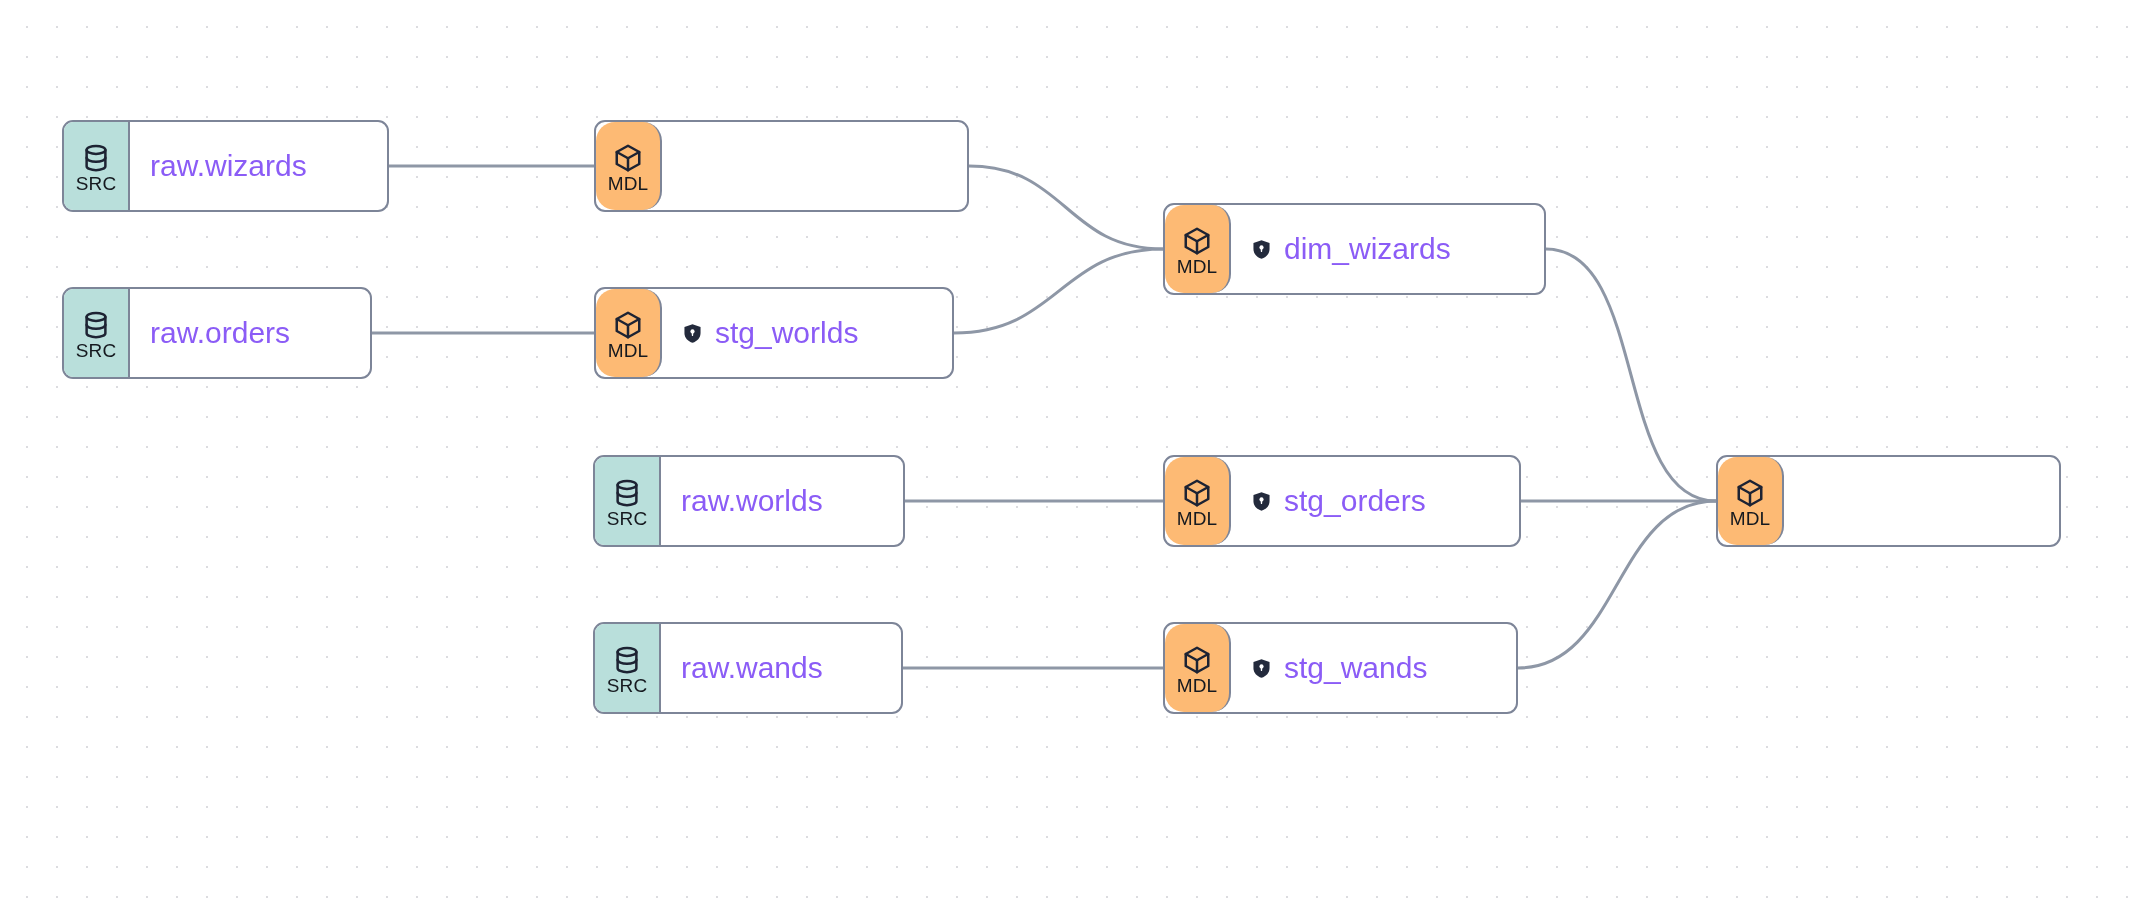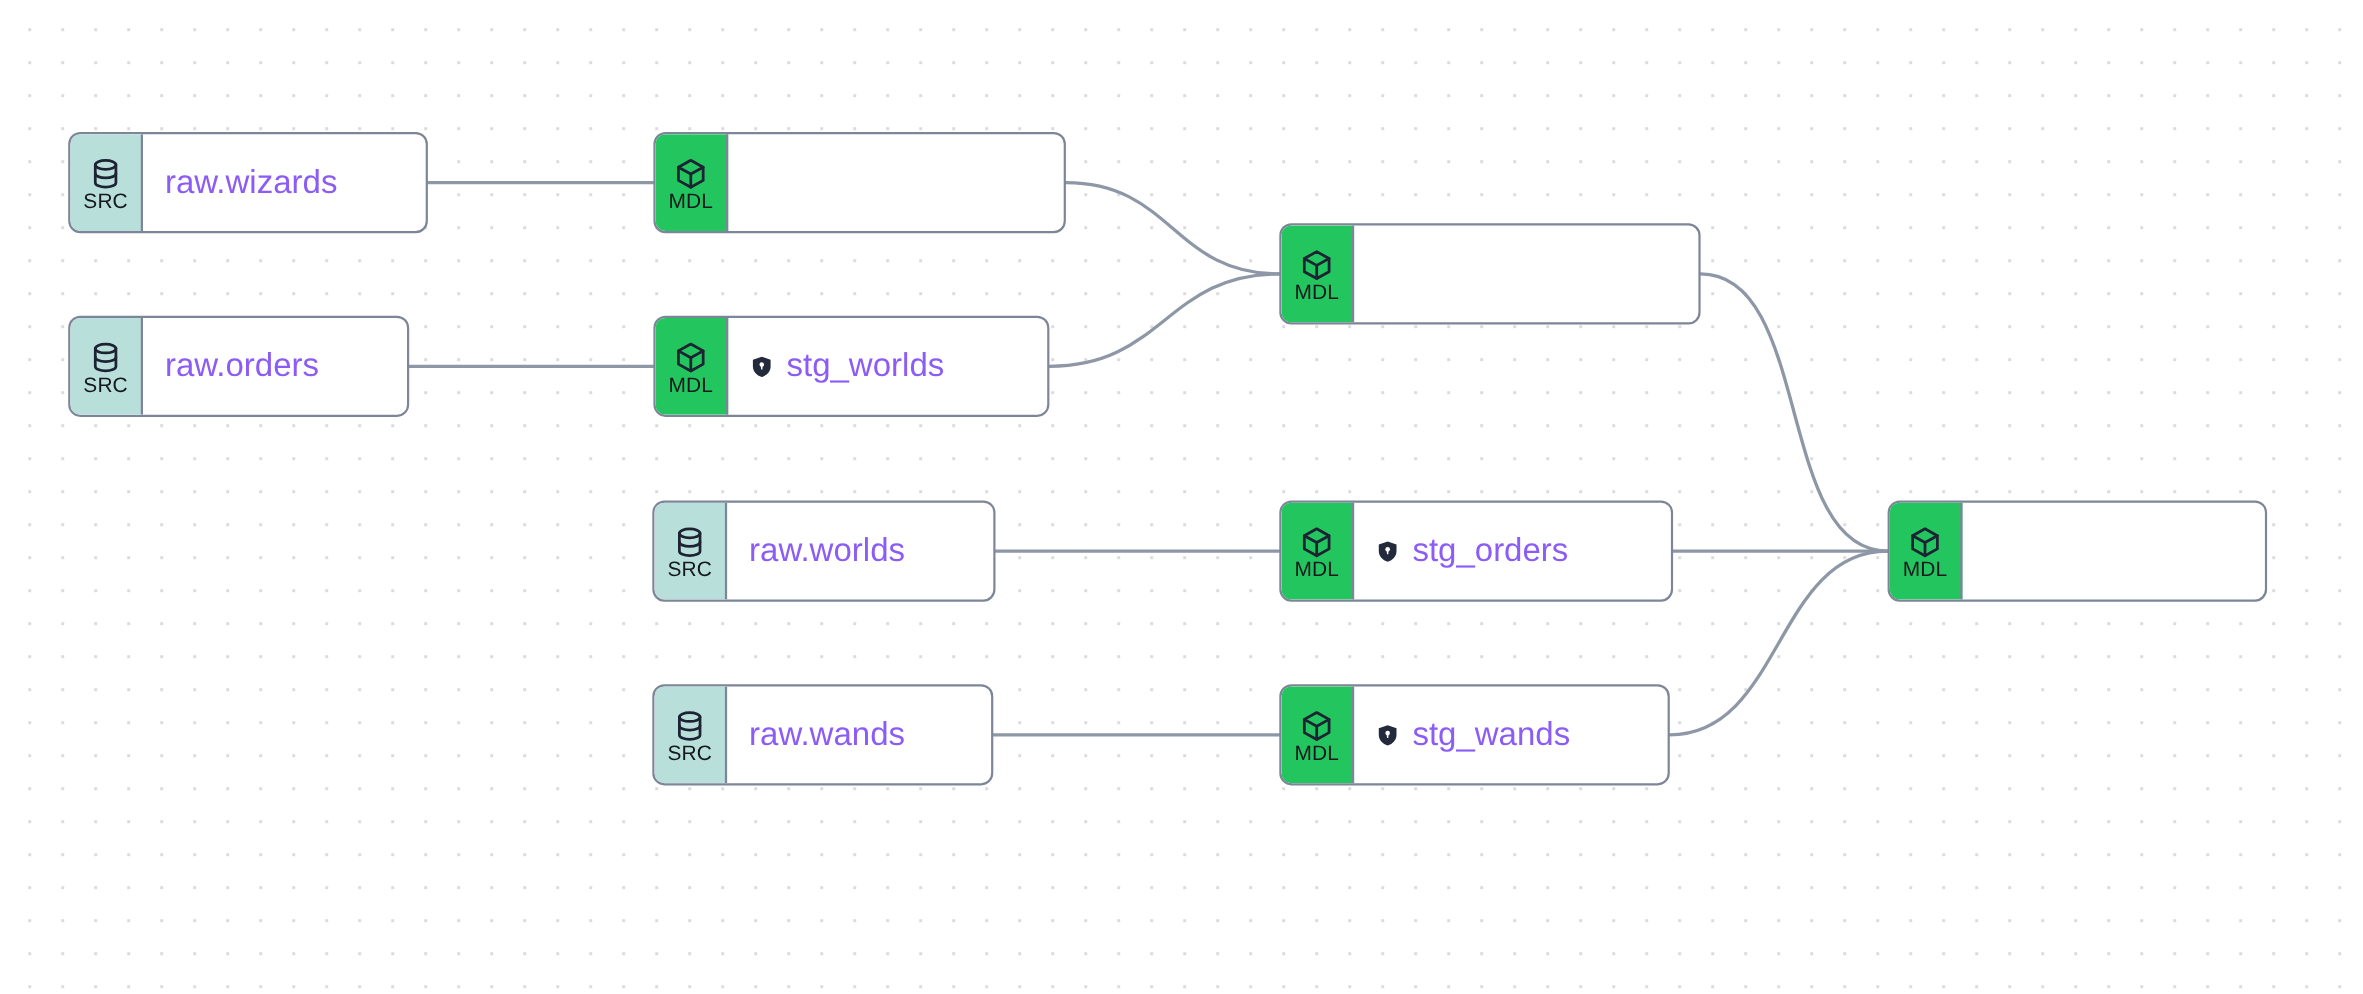--- a/index.html
+++ b/index.html
@@ -65,21 +65,21 @@
     display: flex;
     flex-direction: column;
     align-items: center;
     justify-content: center;
     gap: 1px;
     border-right: 2.5px solid #7d8598;
     padding-top: 4px;
   }
 
   .node-badge.src { background: #b9dfdb; }
-  .node-badge.mdl { background: #22c55e; }
+  .node-badge.mdl { background: #fdba74; border-radius: 19px; }
 
   .badge-icon {
     display: block;
     width: 30px;
     height: 30px;
     color: #1d2333;
   }
 
   .badge-icon svg { display: block; width: 100%; height: 100%; }
 
@@ -278,20 +278,30 @@
         <div class="node-badge mdl">
   <span class="badge-icon">
     <svg viewBox="0 0 24 24" fill="none" stroke="currentColor" stroke-width="2" stroke-linecap="round" stroke-linejoin="round">
       <path d="M12 2.2 L21 7.2 L21 16.8 L12 21.8 L3 16.8 L3 7.2 Z"></path>
       <path d="M3 7.2 L12 12.2 L21 7.2"></path>
       <path d="M12 12.2 L12 21.8"></path>
     </svg>
   </span>
 <span class="badge-text">MDL</span>
         </div>
+        <div class="node-body">
+  <span class="shield-icon">
+    <svg viewBox="0 0 24 24" fill="currentColor">
+      <path d="M12 1.4 L21.2 4.6 V11.4 c0 5.6 -3.9 9.5 -9.2 11.2 C6.7 20.9 2.8 17 2.8 11.4 V4.6 Z"></path>
+      <circle cx="12" cy="9.6" r="2.4" fill="#ffffff"></circle>
+      <path d="M10.9 9.6 h2.2 l-0.45 5.2 h-1.3 Z" fill="#ffffff"></path>
+    </svg>
+  </span>
+<span class="node-label">dim_wizards</span>
+        </div>
       </div>
       <div class="node" style="left: 1716px; top: 455px; width: 345px;">
         <div class="node-badge mdl">
   <span class="badge-icon">
     <svg viewBox="0 0 24 24" fill="none" stroke="currentColor" stroke-width="2" stroke-linecap="round" stroke-linejoin="round">
       <path d="M12 2.2 L21 7.2 L21 16.8 L12 21.8 L3 16.8 L3 7.2 Z"></path>
       <path d="M3 7.2 L12 12.2 L21 7.2"></path>
       <path d="M12 12.2 L12 21.8"></path>
     </svg>
   </span>

